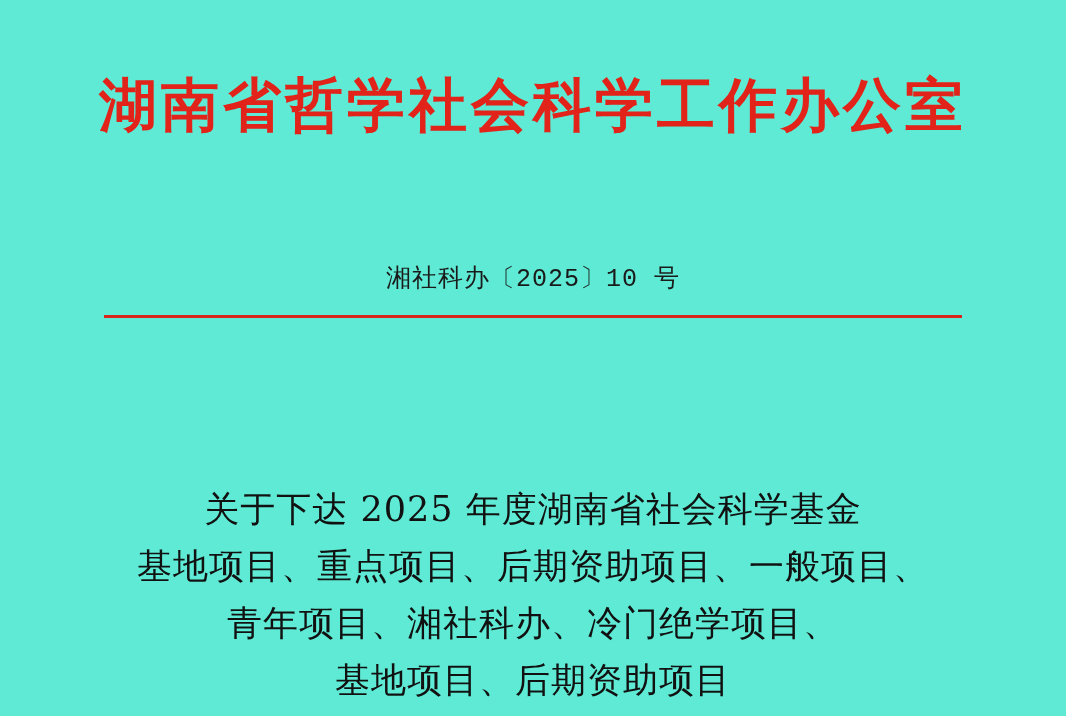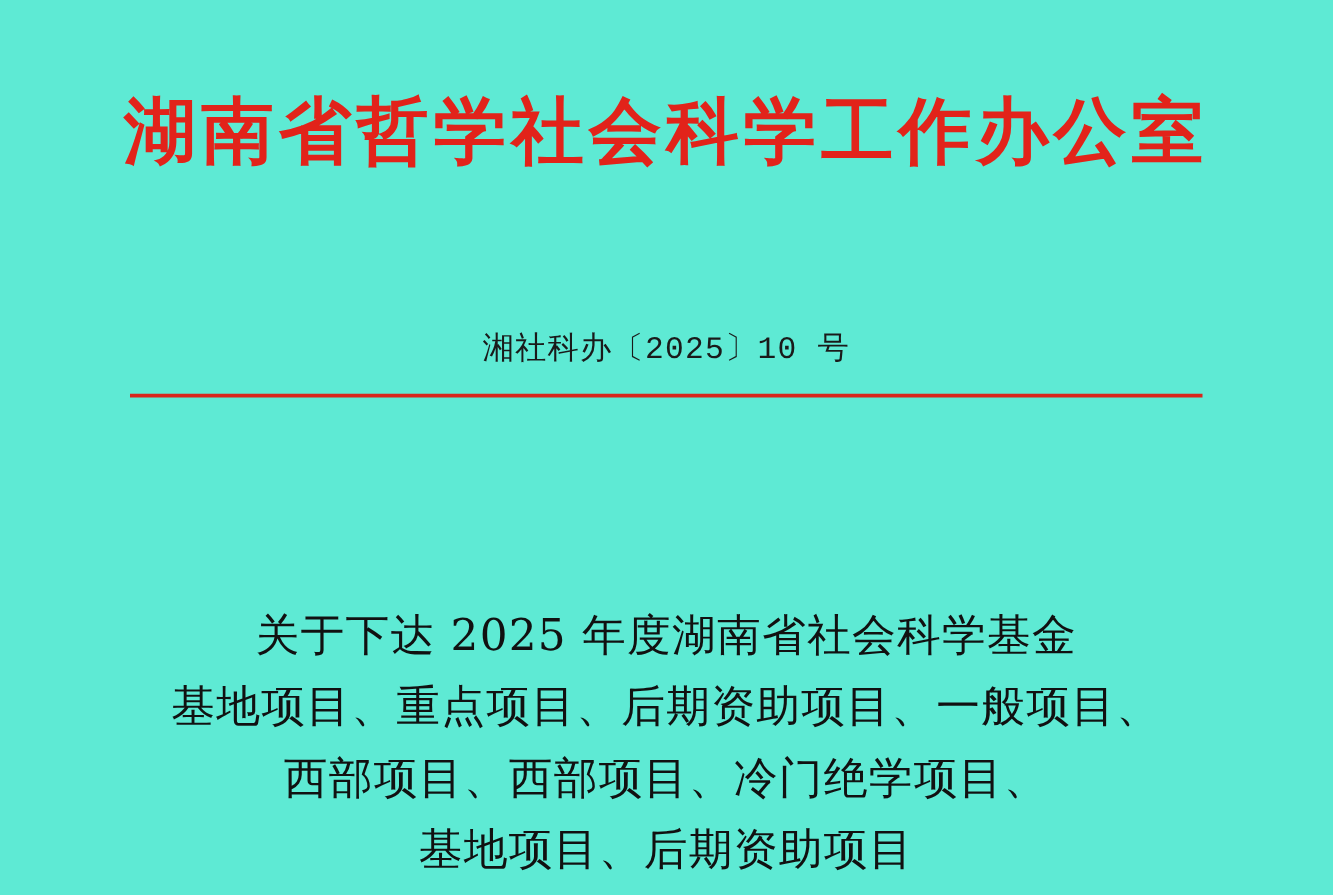--- a/index.html
+++ b/index.html
@@ -80,17 +80,17 @@
 
   <div class="letterhead">湖南省哲学社会科学工作办公室</div>
 
   <div class="doc-number">湘社科办〔2025〕10 号</div>
 
   <div class="red-rule"></div>
 
   <div class="title-block">
     <span class="title-line">关于下达 2025 年度湖南省社会科学基金</span>
     <span class="title-line">基地项目、重点项目、后期资助项目、一般项目、</span>
-    <span class="title-line">西部项目、西部项目、冷门绝学项目、</span>
+    <span class="title-line">青年项目、湘社科办、冷门绝学项目、</span>
     <span class="title-line">基地项目、后期资助项目</span>
   </div>
 
 </div>
 
 </body></html>

